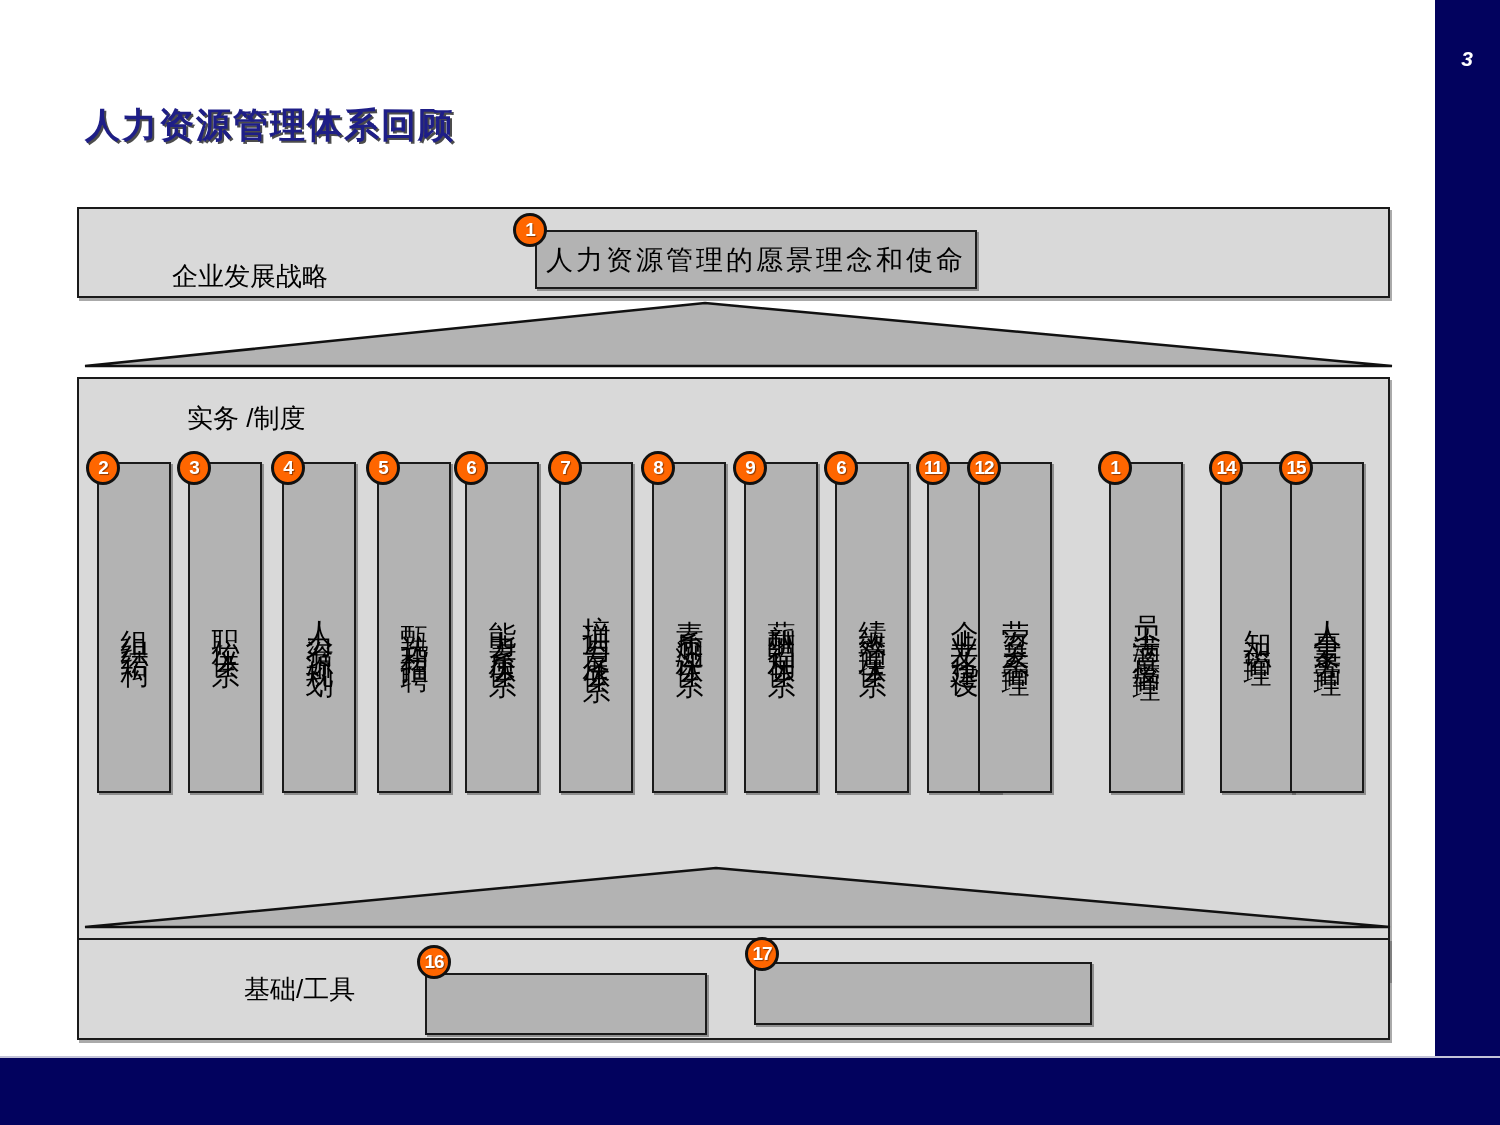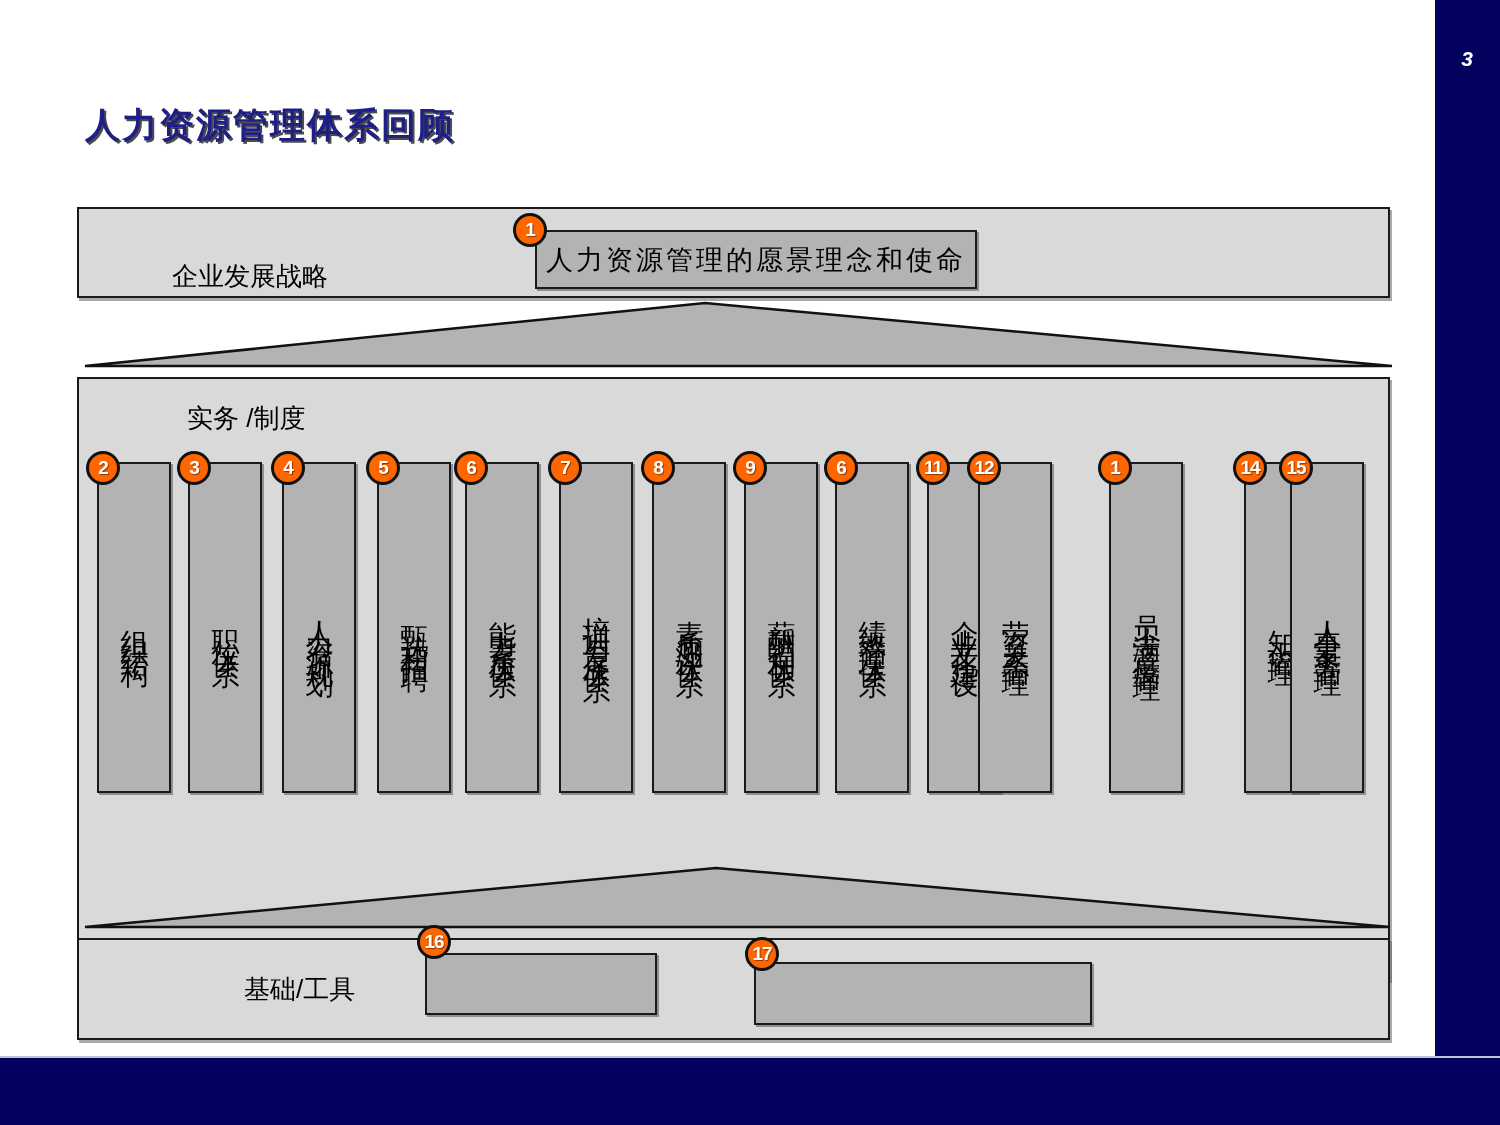--- a/index.html
+++ b/index.html
@@ -33,21 +33,21 @@
   #foundation-label { left:165px; top:0; height:100%; display:flex; align-items:center; }
 
   
   .block {
     position:absolute; background:#b3b3b3; border:2px solid #1a1a1a; box-sizing:border-box;
     display:flex; align-items:center; justify-content:center;
     font-size:27px; letter-spacing:3px; white-space:nowrap;
     box-shadow:2px 2px 0 rgba(70,70,70,0.5);
   }
   #vision-box { left:456px; top:21px; width:442px; height:59px; }
-  #info-box   { left:346px; top:13px; width:232px; height:62px; }
+  #info-box   { left:346px; top:33px; width:282px; height:62px; }
   #process-box{ left:675px; top:22px; width:338px; height:63px;padding-left:36px; }
 
   
   .pillar {
     position:absolute; top:83px; width:74px; height:331px;
     background:#b3b3b3; border:2px solid #1a1a1a; box-sizing:border-box;
     display:flex; align-items:center; justify-content:center;
     box-shadow:2px 2px 0 rgba(70,70,70,0.5);
   }
   .pillar-label {
@@ -139,21 +139,21 @@
       <div class="pillar-label">企业文化建设</div>
     </div>
     <div class="pillar" style="left:899px">
       <span class="badge badge-pillar">12</span>
       <div class="pillar-label">劳资关系管理</div>
     </div>
     <div class="pillar" style="left:1030px">
       <span class="badge badge-pillar">1</span>
       <div class="pillar-label">员工满意度管理</div>
     </div>
-    <div class="pillar" style="left:1165px">
+    <div class="pillar" style="left:1141px">
       <span class="badge badge-pillar">14</span>
       <div class="pillar-label">知识管理</div>
     </div>
     <div class="pillar" style="left:1211px">
       <span class="badge badge-pillar">15</span>
       <div class="pillar-label">人事事务管理</div>
     </div>
   </div>
 
   <svg class="connector" id="tri-bottom" width="1316" height="66" viewBox="0 0 1316 66">

